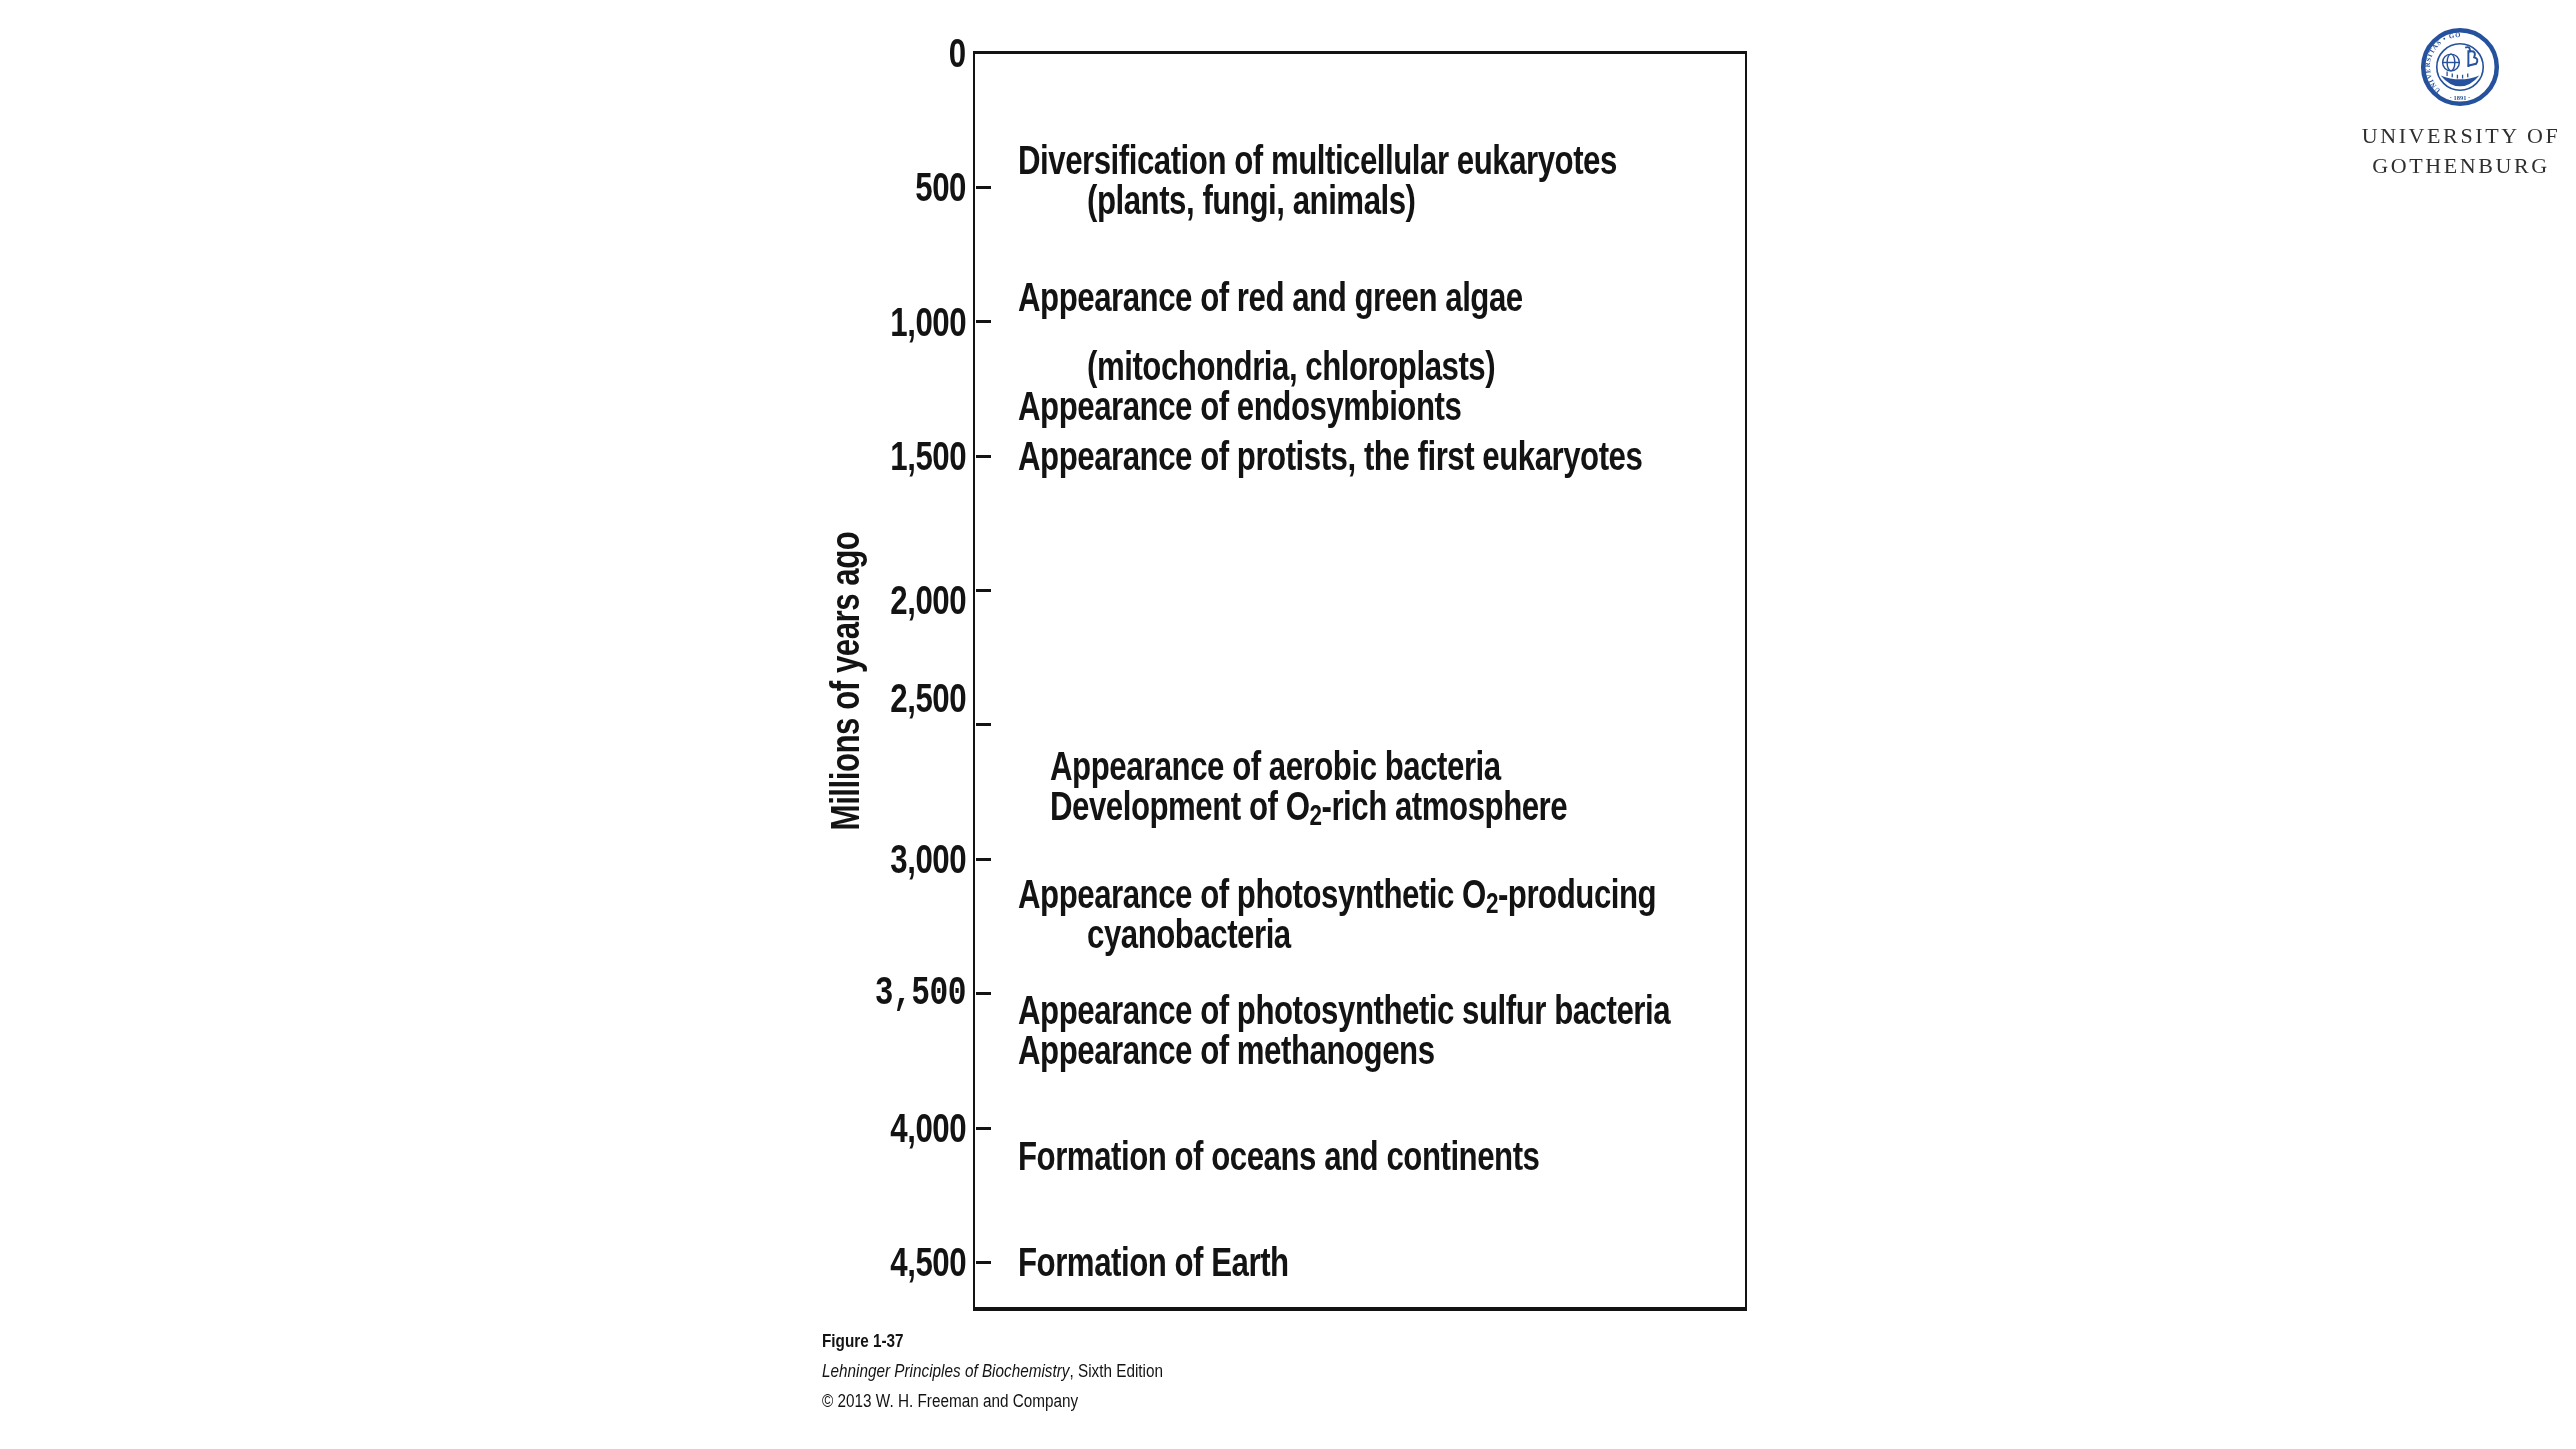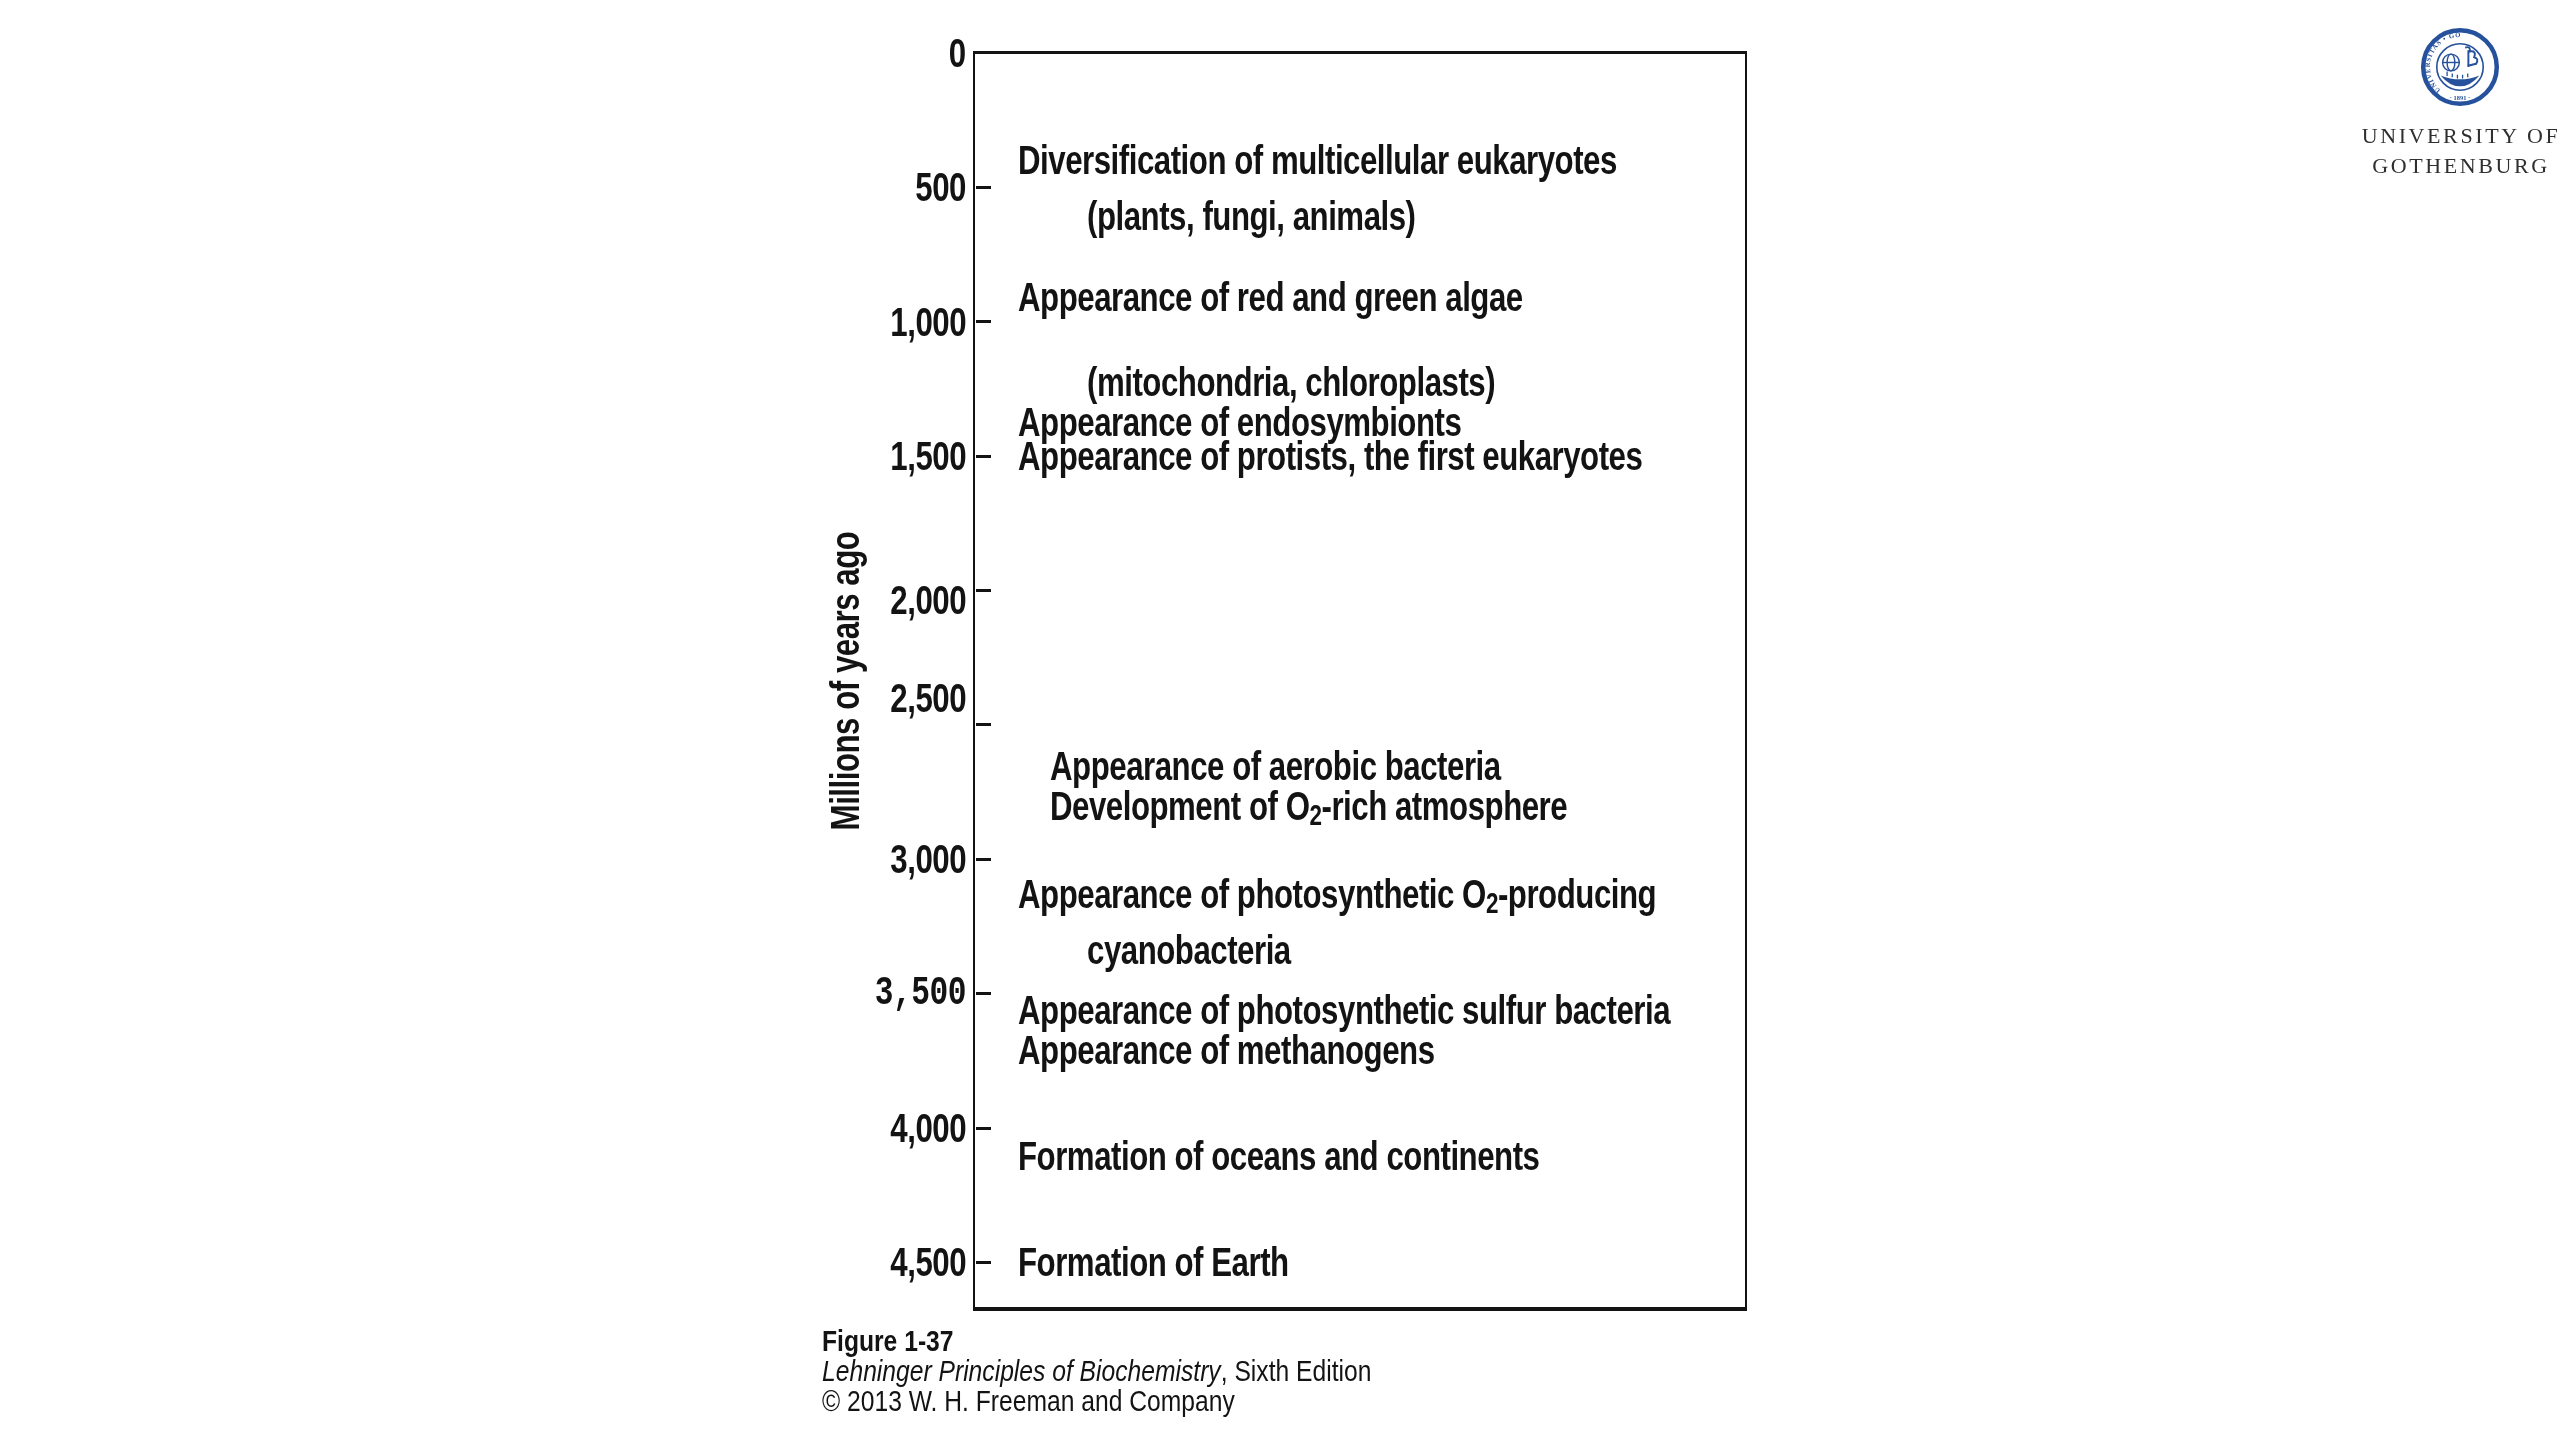--- a/index.html
+++ b/index.html
@@ -45,21 +45,21 @@
   .event{
     position:absolute;
     left:1018px;
     white-space:nowrap;
   }
   .ev-line{
     font-size:40px;font-weight:bold;
     line-height:40px;
     letter-spacing:-0.6px;
   }
-  .ev-line.indent{margin-left:69px;margin-top:16px;}
+  .ev-line.indent{margin-left:69px;}
   .ev-line .cx{
     display:inline-block;
     transform:scaleX(0.78);
     transform-origin:0 50%;
   }
   .ev-line sub{
     font-size:0.72em;
     vertical-align:-0.18em;
     line-height:0;
   }
@@ -69,21 +69,21 @@
     transform:translate(-50%,-50%) rotate(-90deg) scaleX(0.78);
     font-size:40px;font-weight:bold;
     letter-spacing:-0.6px;
     white-space:nowrap;
   }
 
   
   #caption{
     position:absolute;
     left:822px;top:1326px;
-    font-size:29px;
+    font-size:18px;
     line-height:30px;
     white-space:nowrap;
   }
   #caption .cx{
     display:inline-block;
     transform:scaleX(0.85);
     transform-origin:0 50%;
   }
   .cap-bold{font-weight:bold;}
   .cap-italic{font-style:italic;}

